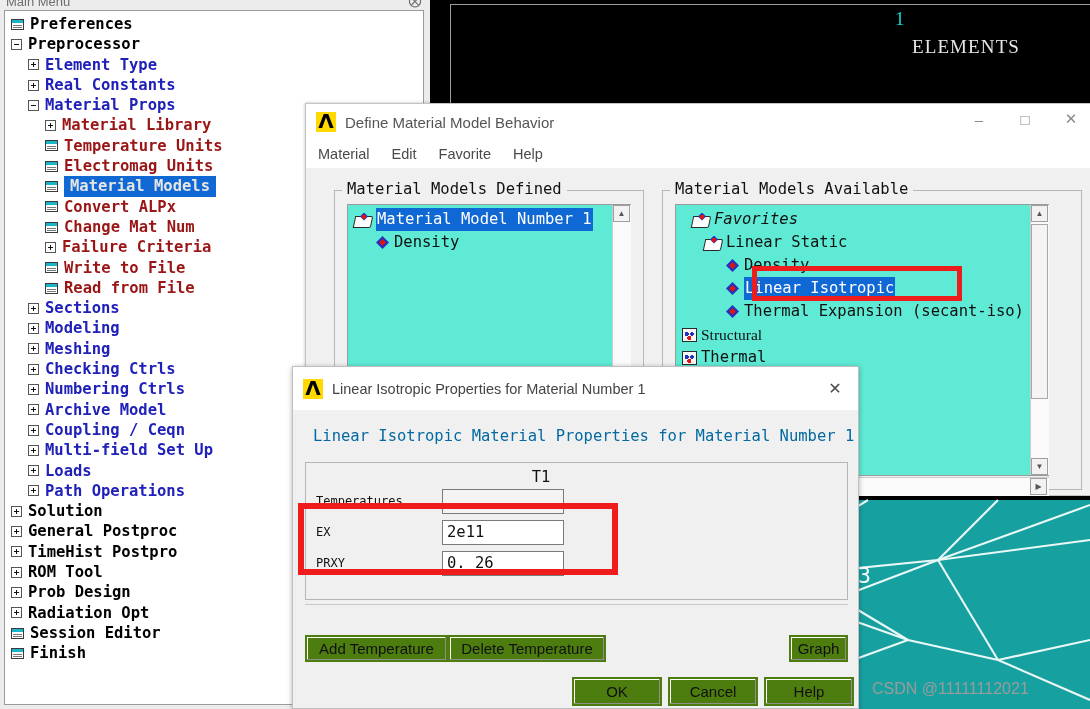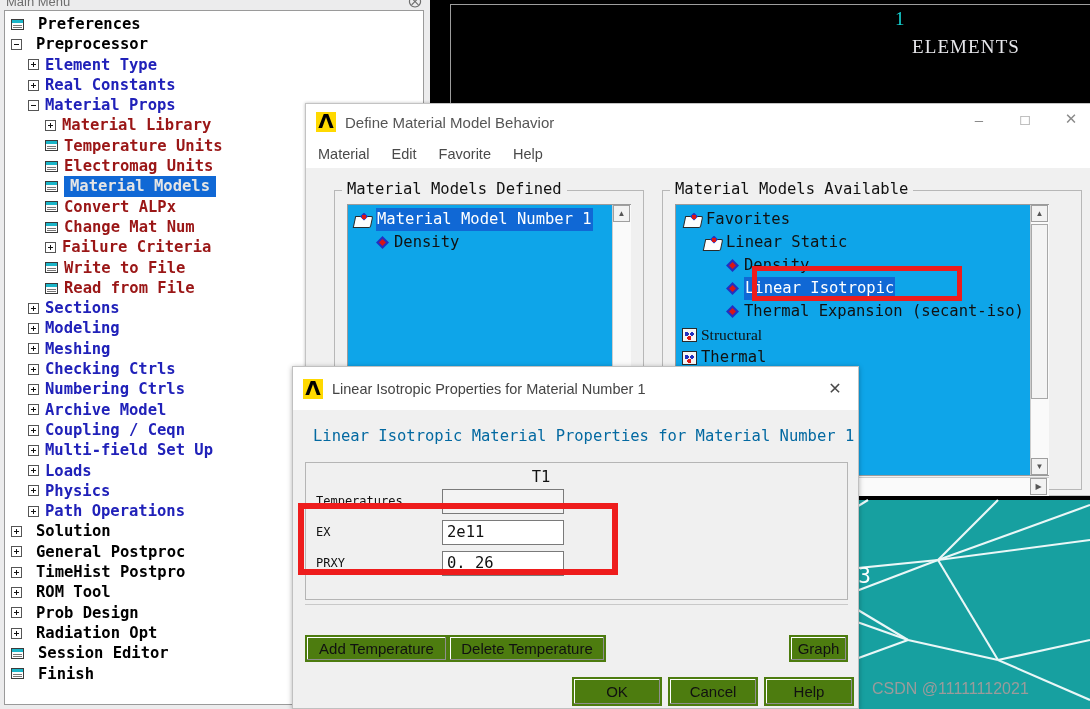--- a/index.html
+++ b/index.html
@@ -64,21 +64,21 @@
   .tree {
     padding: 3px 0 0 4px;
     font-family: "DejaVu Sans Mono", monospace;
     font-size: 15.5px;
     font-weight: bold;
     line-height: 20.3px;
     white-space: nowrap;
   }
   .tnode { display: flex; align-items: center; height: 20.3px; }
   .tnode-label { margin-left: 2px; }
-  .ind0 { padding-left: 2px; gap: 8px; }
+  .ind0 { padding-left: 2px; }
   .ind1 { padding-left: 19px; }
   .ind2 { padding-left: 36px; }
   .lvl-black { color: #000000; }
   .lvl-blue  { color: #2021b9; }
   .lvl-red   { color: #9a1616; }
   .sel-blue  { background: #1068d5; color: #e5e5e5; padding: 0 6px; }
 
   
   .exp {
     display: inline-block; width: 11px; height: 11px;
@@ -150,21 +150,21 @@
   }
   .gbox {
     position: absolute; border: 1px solid #b7b7b7;
   }
   .gbox-legend {
     position: absolute; top: -11px; left: 7px; background: #f0f0f0;
     padding: 0 5px; font-family: "DejaVu Sans Mono", monospace;
     font-size: 15.5px; color: #111; white-space: nowrap;
   }
   .listpane {
-    position: absolute; background: #0ea5e9; border: 1px solid #9b9b9b;
+    position: absolute; background: #5eead4; border: 1px solid #9b9b9b;
     overflow: hidden;
   }
   .mtree {
     font-family: "DejaVu Sans Mono", monospace; font-size: 15.5px;
     color: #111; line-height: 23px; white-space: nowrap; padding-top: 3px;
   }
   .mrow { display: flex; align-items: center; height: 23px; }
   .folder {
     display: inline-block; width: 18px; height: 14px; position: relative;
     margin-right: 4px; flex: 0 0 auto;
@@ -448,24 +448,20 @@
           <div class="tnode ind1">
             <span class="exp plus"></span>
             <span class="tnode-label lvl-blue">Multi-field Set Up</span>
           </div>
           <div class="tnode ind1">
             <span class="exp plus"></span>
             <span class="tnode-label lvl-blue">Loads</span>
           </div>
           <div class="tnode ind1">
             <span class="exp plus"></span>
-            <span class="tnode-label lvl-blue">Physics</span>
-          </div>
-          <div class="tnode ind1">
-            <span class="exp plus"></span>
             <span class="tnode-label lvl-blue">Path Operations</span>
           </div>
           <div class="tnode ind0">
             <span class="exp plus"></span>
             <span class="tnode-label lvl-black">Solution</span>
           </div>
           <div class="tnode ind0">
             <span class="exp plus"></span>
             <span class="tnode-label lvl-black">General Postproc</span>
           </div>
@@ -534,21 +530,21 @@
       </div>
       <div class="vscroll" style="left:306px; top:37px; height:270px;">
         <div class="sb-arrow" style="left:0; top:0;">▲</div>
       </div>
 
       <div class="gbox" style="left:356px; top:22px; width:420px; height:300px;">
         <div class="gbox-legend">Material Models Available</div>
       </div>
       <div class="listpane" style="left:369px; top:36px; width:374px; height:272px;">
         <div class="mtree" id="available-list">
-            <div class="mrow" style="padding-left: 8px;">
+            <div class="mrow" style="padding-left: 16px; font-style: italic;">
               <span class="folder"></span>
               <span class="">Favorites</span>
             </div>
             <div class="mrow" style="padding-left: 28px; text-align: right;">
               <span class="folder"></span>
               <span class="">Linear Static</span>
             </div>
             <div class="mrow" style="padding-left: 50px;">
               <span class="diamond"></span>
               <span class="">Density</span>

